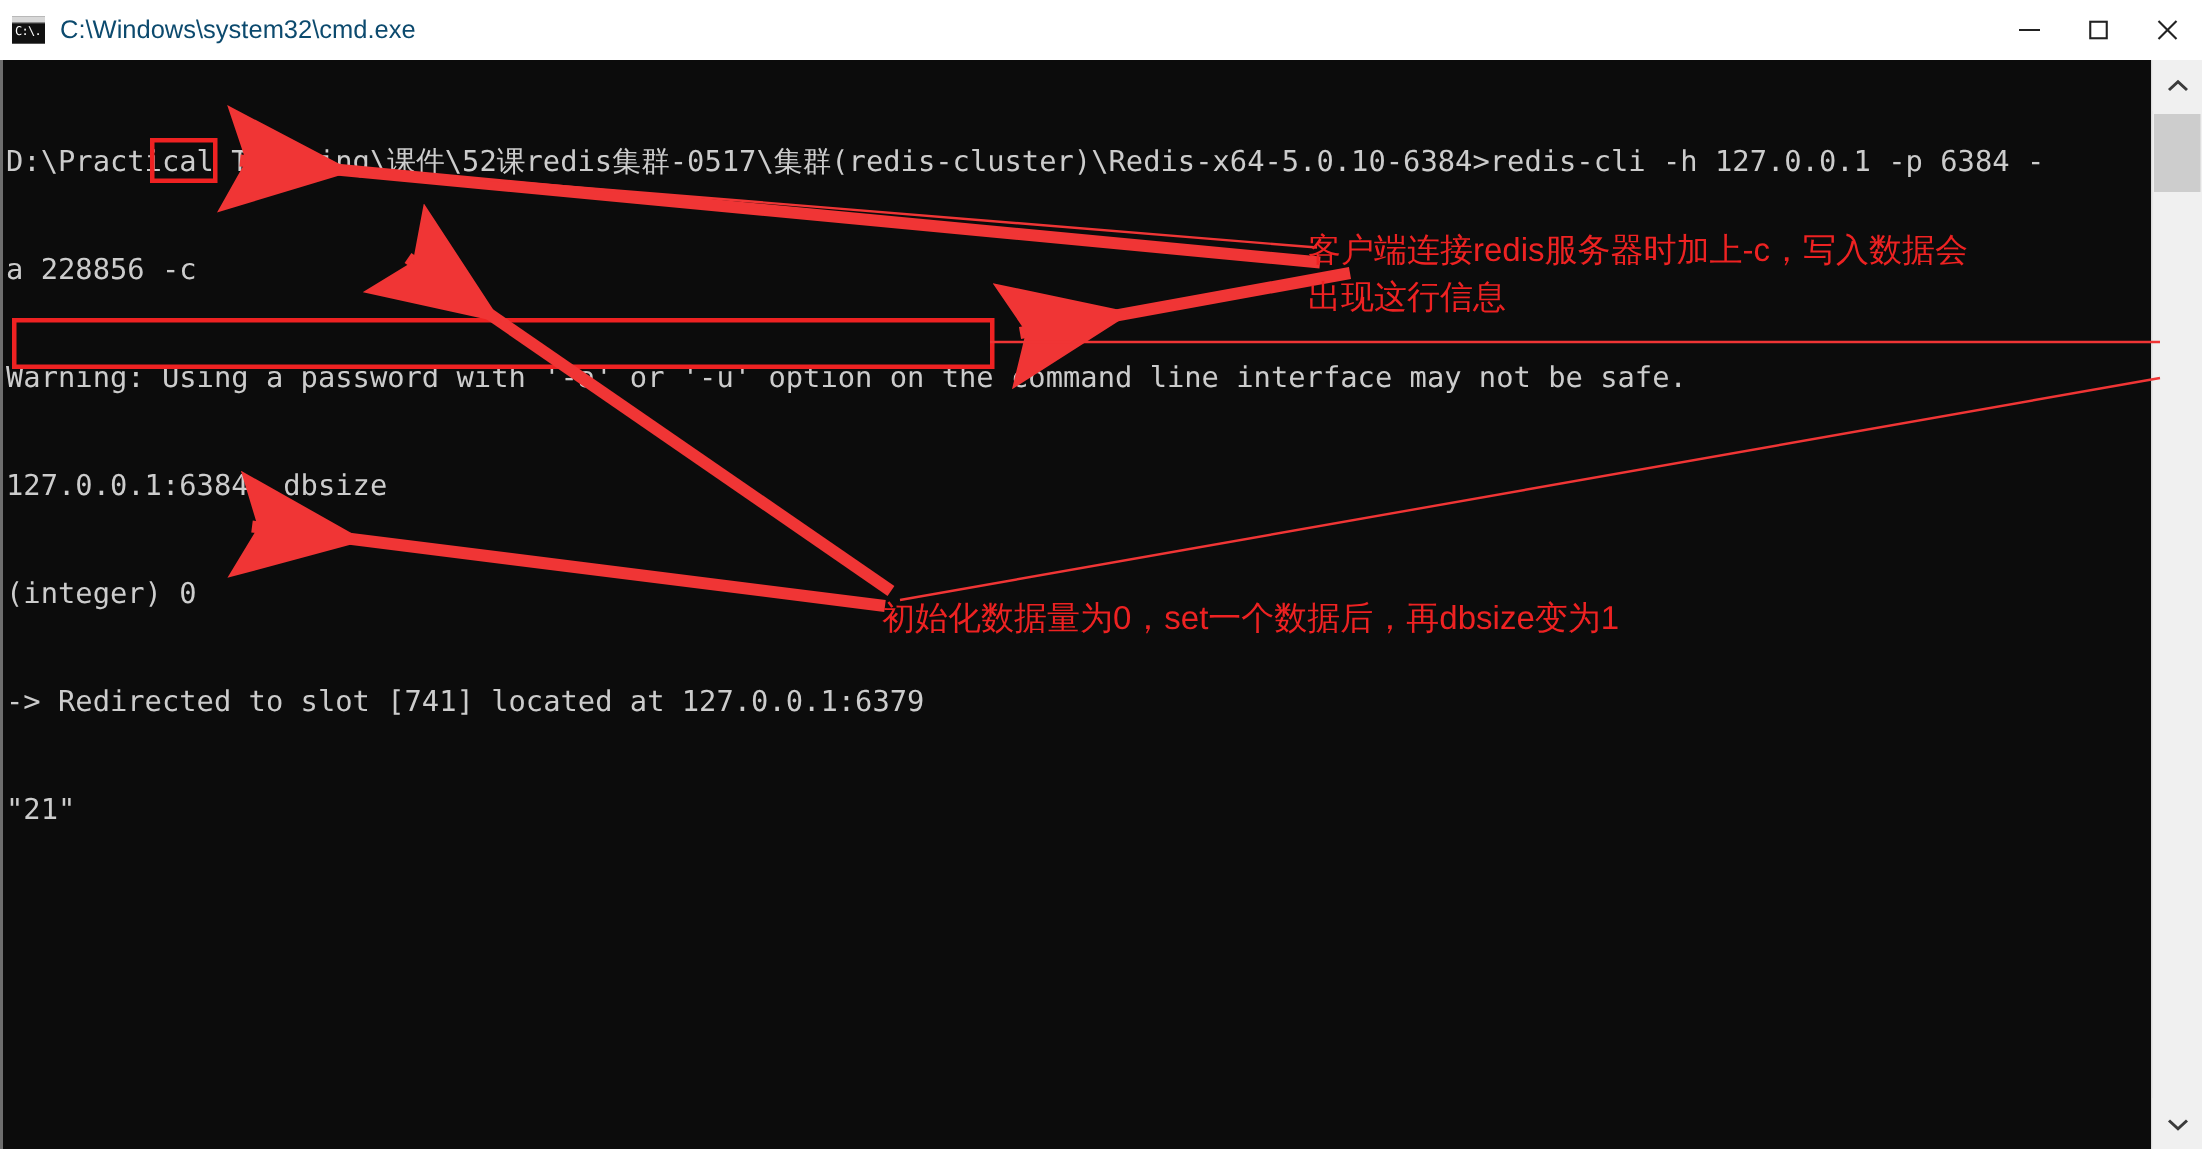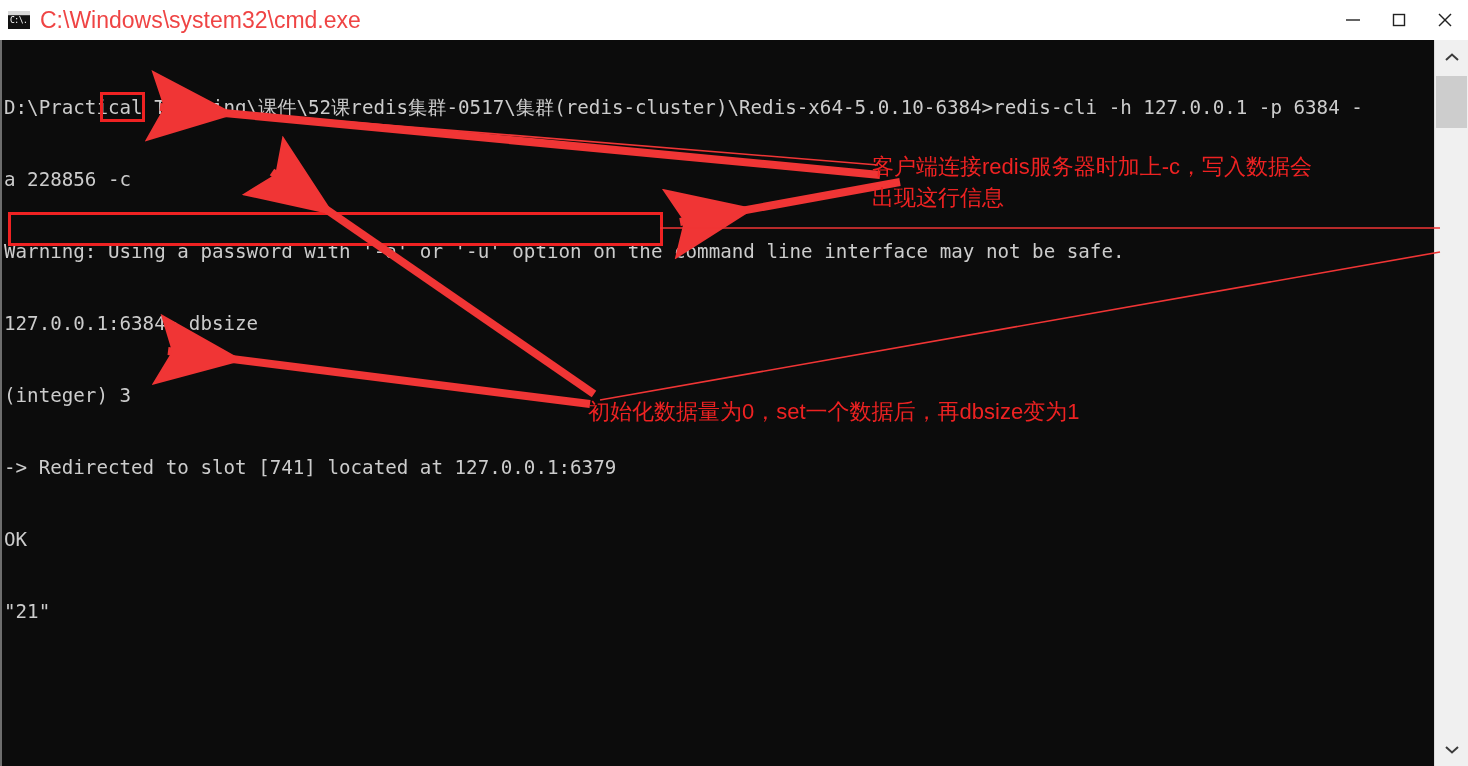--- a/index.html
+++ b/index.html
@@ -54,22 +54,22 @@
   .tb-icon .prompt {
     position: absolute;
     left: 2px; top: 6px;
     font-family: "DejaVu Sans Mono", monospace;
     font-size: 8px;
     line-height: 8px;
     color: #ffffff;
     letter-spacing: -0.5px;
   }
   .tb-title {
-    font-size: 23px;
-    color: #ef4444;
+    font-size: 17px;
+    color: #0c4a6e;
     font-family: "Liberation Sans", sans-serif;
     white-space: nowrap;
   }
   .tb-spacer { flex: 1 1 auto; }
   .winbtn {
     width: 46px;
     height: 40px;
     display: flex;
     align-items: center;
     justify-content: center;
@@ -198,23 +198,22 @@
     </div>
   </div>
 
   <div class="console">
     <div class="console-inner">
       <div class="term-text">
         <span class="ln">D:\Practical Training\课件\52课redis集群-0517\集群(redis-cluster)\Redis-x64-5.0.10-6384&gt;redis-cli -h 127.0.0.1 -p 6384 -</span>
         <span class="ln">a 228856 -c</span>
         <span class="ln">Warning: Using a password with '-a' or '-u' option on the command line interface may not be safe.</span>
         <span class="ln">127.0.0.1:6384&gt; dbsize</span>
-        <span class="ln">(integer) 3</span>
+        <span class="ln">(integer) 0</span>
         <span class="ln">-&gt; Redirected to slot [741] located at 127.0.0.1:6379</span>
-        <span class="ln">OK</span>
         <span class="ln">"21"</span>
         
         
         
       </div>
     </div>
   </div>
 
   <div class="scrollbar">
     <div class="sb-arrow up">

